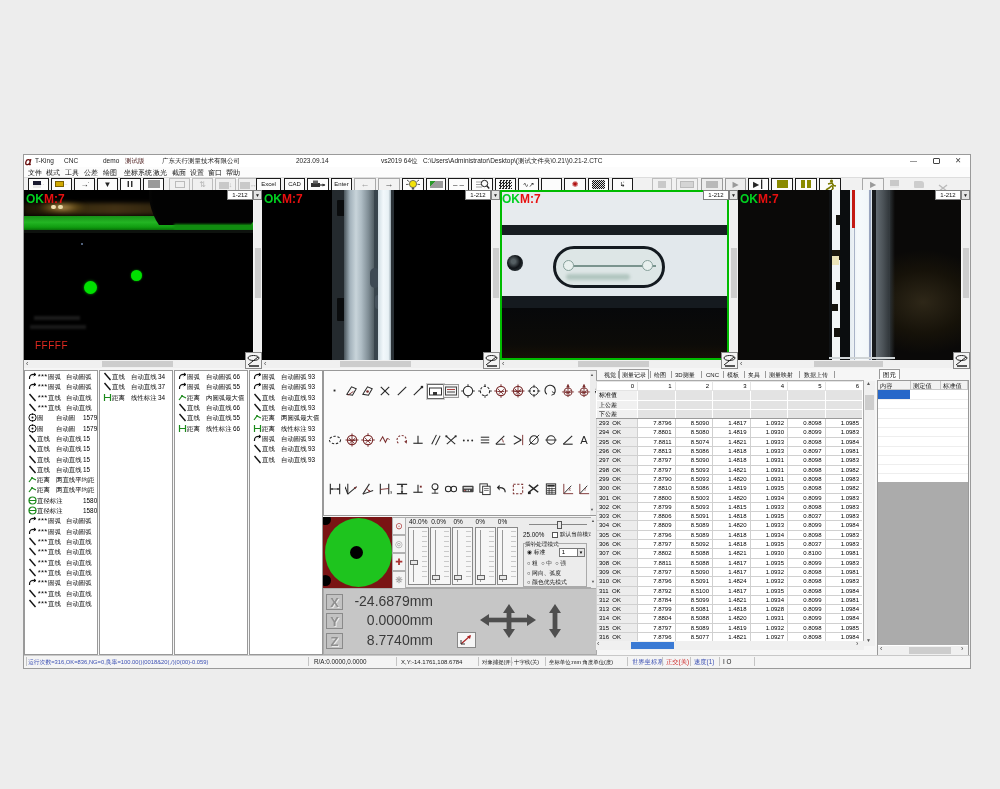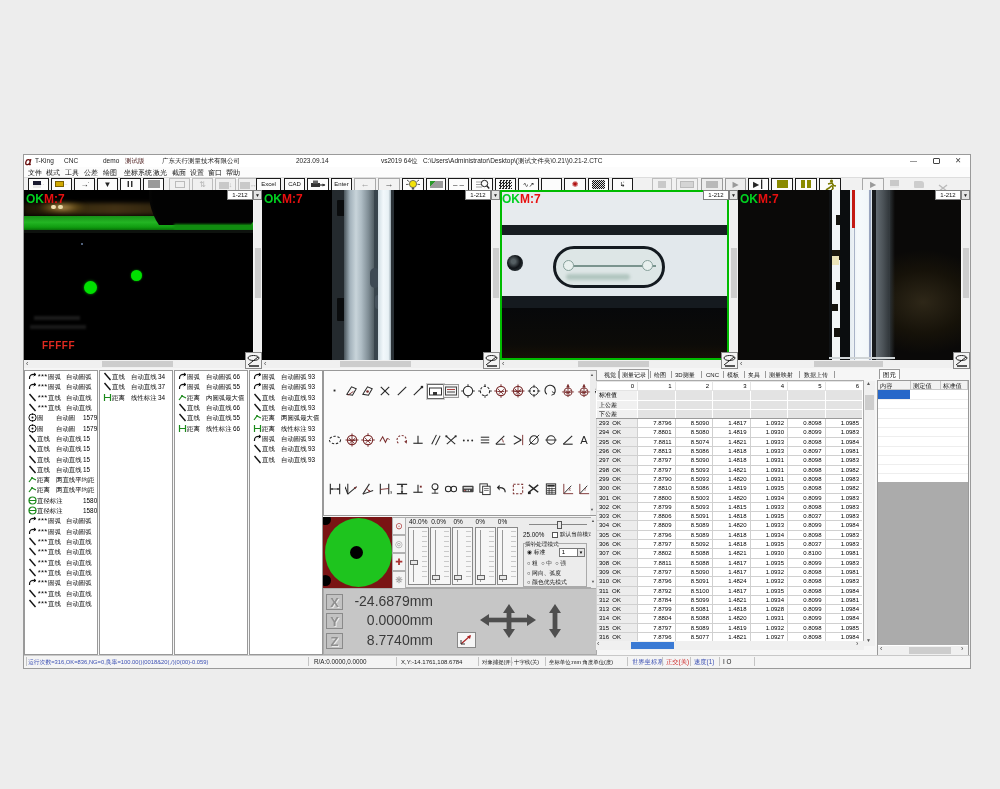--- a/index.html
+++ b/index.html
@@ -109,21 +109,21 @@
 <div class="a" style="left:0;top:0;width:229px;height:35px;overflow:hidden;">
       <div class="a" style="left:125px;top:-53px;width:112px;height:112px;border-radius:50%;background:radial-gradient(circle,#020202 66%,#0c0c0a 80%,#191914 89%,#23231c 94%,#0a0a08);"></div>
     </div>
 <div class="a" style="left:150px;top:34px;width:79px;height:6px;background:linear-gradient(180deg,#12880f,#0f9210);filter:blur(1px);"></div>
 <div class="a" style="left:0;top:40px;width:229px;height:3px;background:#0e120e;"></div>
 <div class="a" style="left:60px;top:91px;width:13px;height:13px;border-radius:50%;background:#00e000;box-shadow:0 0 3px #00a000;"></div>
 <div class="a" style="left:107px;top:80px;width:11px;height:11px;border-radius:50%;background:#00e000;box-shadow:0 0 2px #00a000;"></div>
 <div class="a" style="left:57px;top:53px;width:2px;height:2px;background:#50607a;"></div>
 <div class="a" style="left:10px;top:126px;width:46px;height:4px;background:#1b1b1b;filter:blur(1px);"></div>
 <div class="a" style="left:6px;top:135px;width:56px;height:4px;background:#191919;filter:blur(1px);"></div>
-<div class="a nw" style="left:18px;top:150px;font-size:10px;font-weight:bold;color:#e02a20;letter-spacing:0.5px;">FFFFF</div>
+<div class="a nw" style="left:11px;top:150px;font-size:10px;font-weight:normal;color:#e02a20;letter-spacing:0.5px;">FFFFF</div>
   </div>
 <div class="a" style="left:254px;top:190px;width:8px;height:170px;background:#f0f0f0;"></div>
 <div class="a" style="left:255px;top:248px;width:6px;height:50px;background:#cdcdcd;"></div>
 <div class="a" style="left:24px;top:360px;width:229px;height:8px;background:#f0f0f0;"></div>
 <div class="a nw" style="left:26px;top:359px;font-size:7px;line-height:9px;color:#444;">‹</div>
 <div class="a" style="left:101.9px;top:361px;width:71px;height:6px;background:#cdcdcd;"></div>
 <div class="a" style="left:245px;top:352px;width:17px;height:17px;background:#f4f4f4;border:1px solid #888;overflow:hidden;"><svg width="15" height="15" viewBox="0 0 15 15">
       <ellipse cx="7.5" cy="5" rx="5.5" ry="2.5" fill="none" stroke="#222" stroke-width="1"></ellipse>
       <line x1="2" y1="12" x2="12" y2="4" stroke="#222" stroke-width="1"></line>
       <line x1="3" y1="13" x2="13" y2="13" stroke="#222" stroke-width="1.5"></line>

